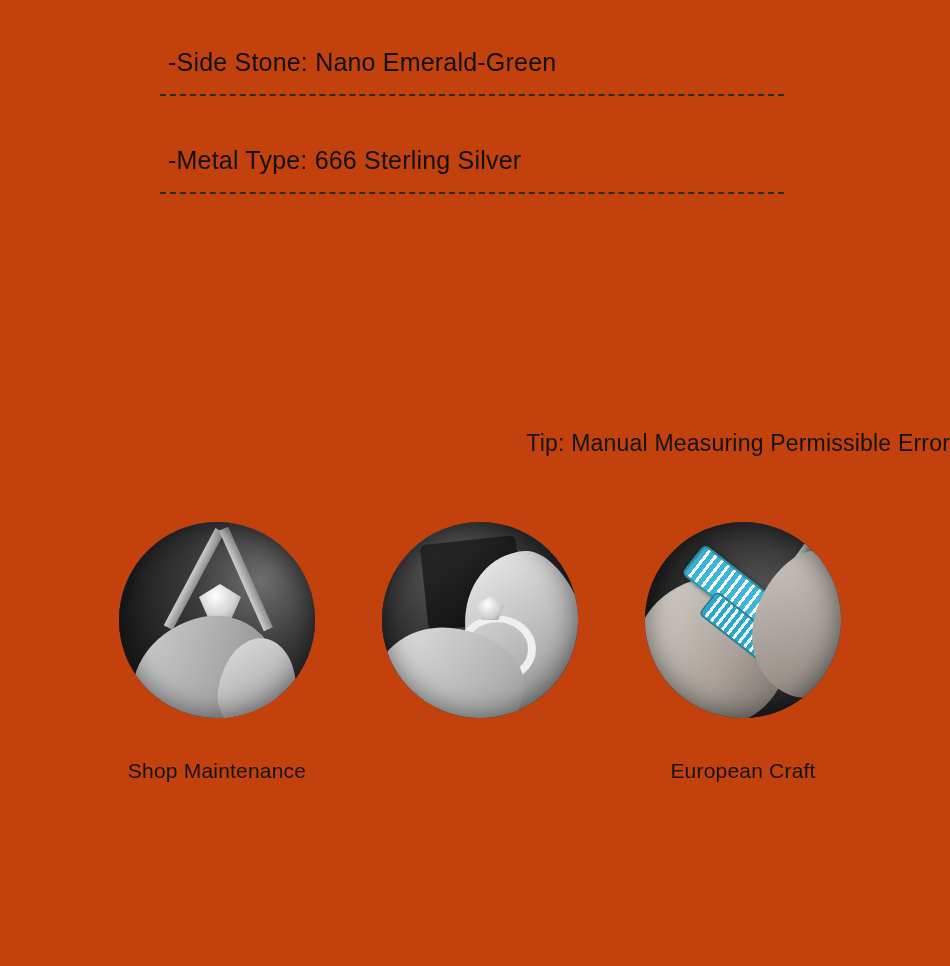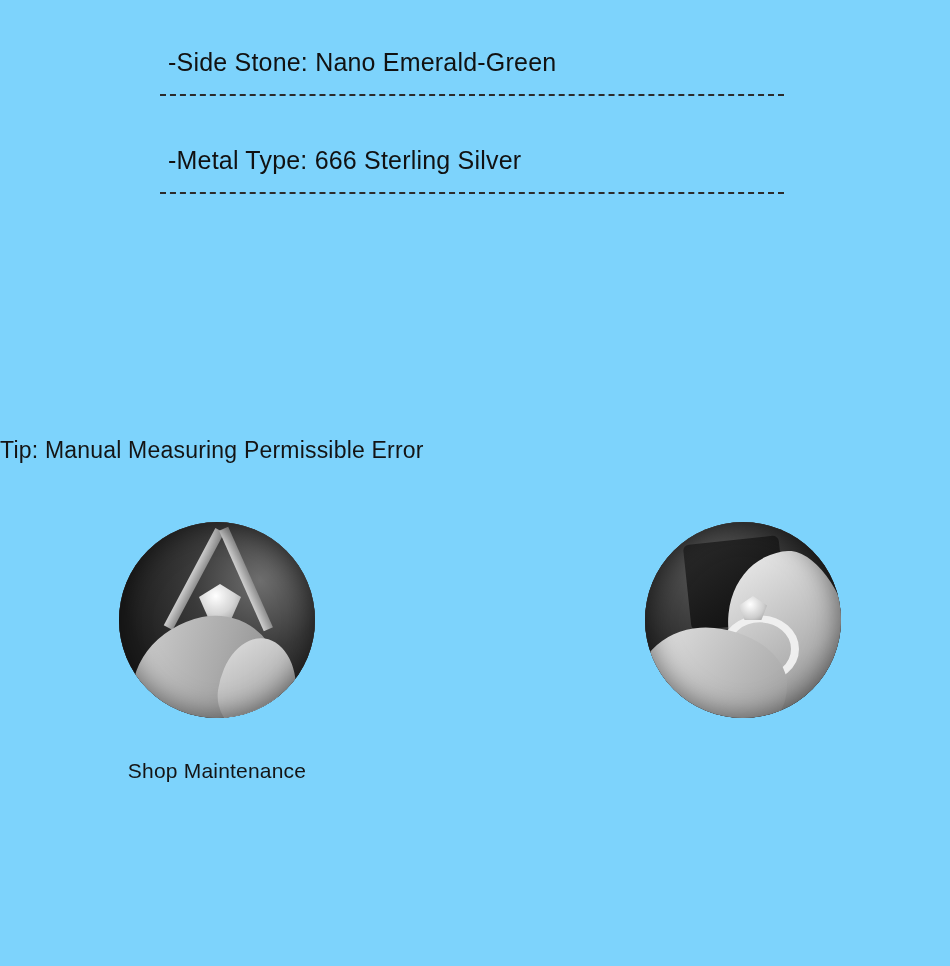--- a/index.html
+++ b/index.html
@@ -11,21 +11,21 @@
     height: 966px;
     background: #f7f7f7;
     font-family: "Liberation Sans", sans-serif;
     color: #1a1a1a;
     overflow: hidden;
   }
   .page {
     position: relative;
     width: 950px;
     height: 966px;
-    background: #7dd3fc;
+    background: #c2410c;
   }
 
   
   .spec-list {
     position: absolute;
     left: 160px;
     top: 46px;
     width: 630px;
   }
   .spec-row {
@@ -46,25 +46,24 @@
     border-top: 2px dashed #2b2b2b;
     width: 624px;
   }
 
   
   .tip {
     position: absolute;
     top: 430px;
     left: 0;
     width: 950px;
-    text-align: left;
+    text-align: right;
     font-size: 23px;
     color: #141414;
     letter-spacing: 0.2px;
-    margin-top: 7px;
   }
 
   
   .features {
     position: absolute;
     top: 522px;
     left: 110px;
     width: 740px;
     display: flex;
     justify-content: space-between;
@@ -293,16 +292,30 @@
           <div class="box"></div>
           <div class="palm"></div>
           <div class="ring2-band"></div>
           <div class="ring2-stone"></div>
           <div class="palm2"></div>
         </div>
         <div class="vignette"></div>
       </div>
     </div>
 
+    <div class="feature">
+      <div class="thumb" style="filter:none">
+        <div class="ph3">
+          <div class="hand"></div>
+          <div class="sizer"></div>
+          <div class="sizer2"></div>
+          <div class="tw-a"></div>
+          <div class="tw-b"></div>
+          <div class="hand2"></div>
+        </div>
+        <div class="vignette"></div>
+      </div>
+      <div class="feature-caption">European Craft</div>
+    </div>
 
   </div>
 
 </div>
 
 </body></html>

